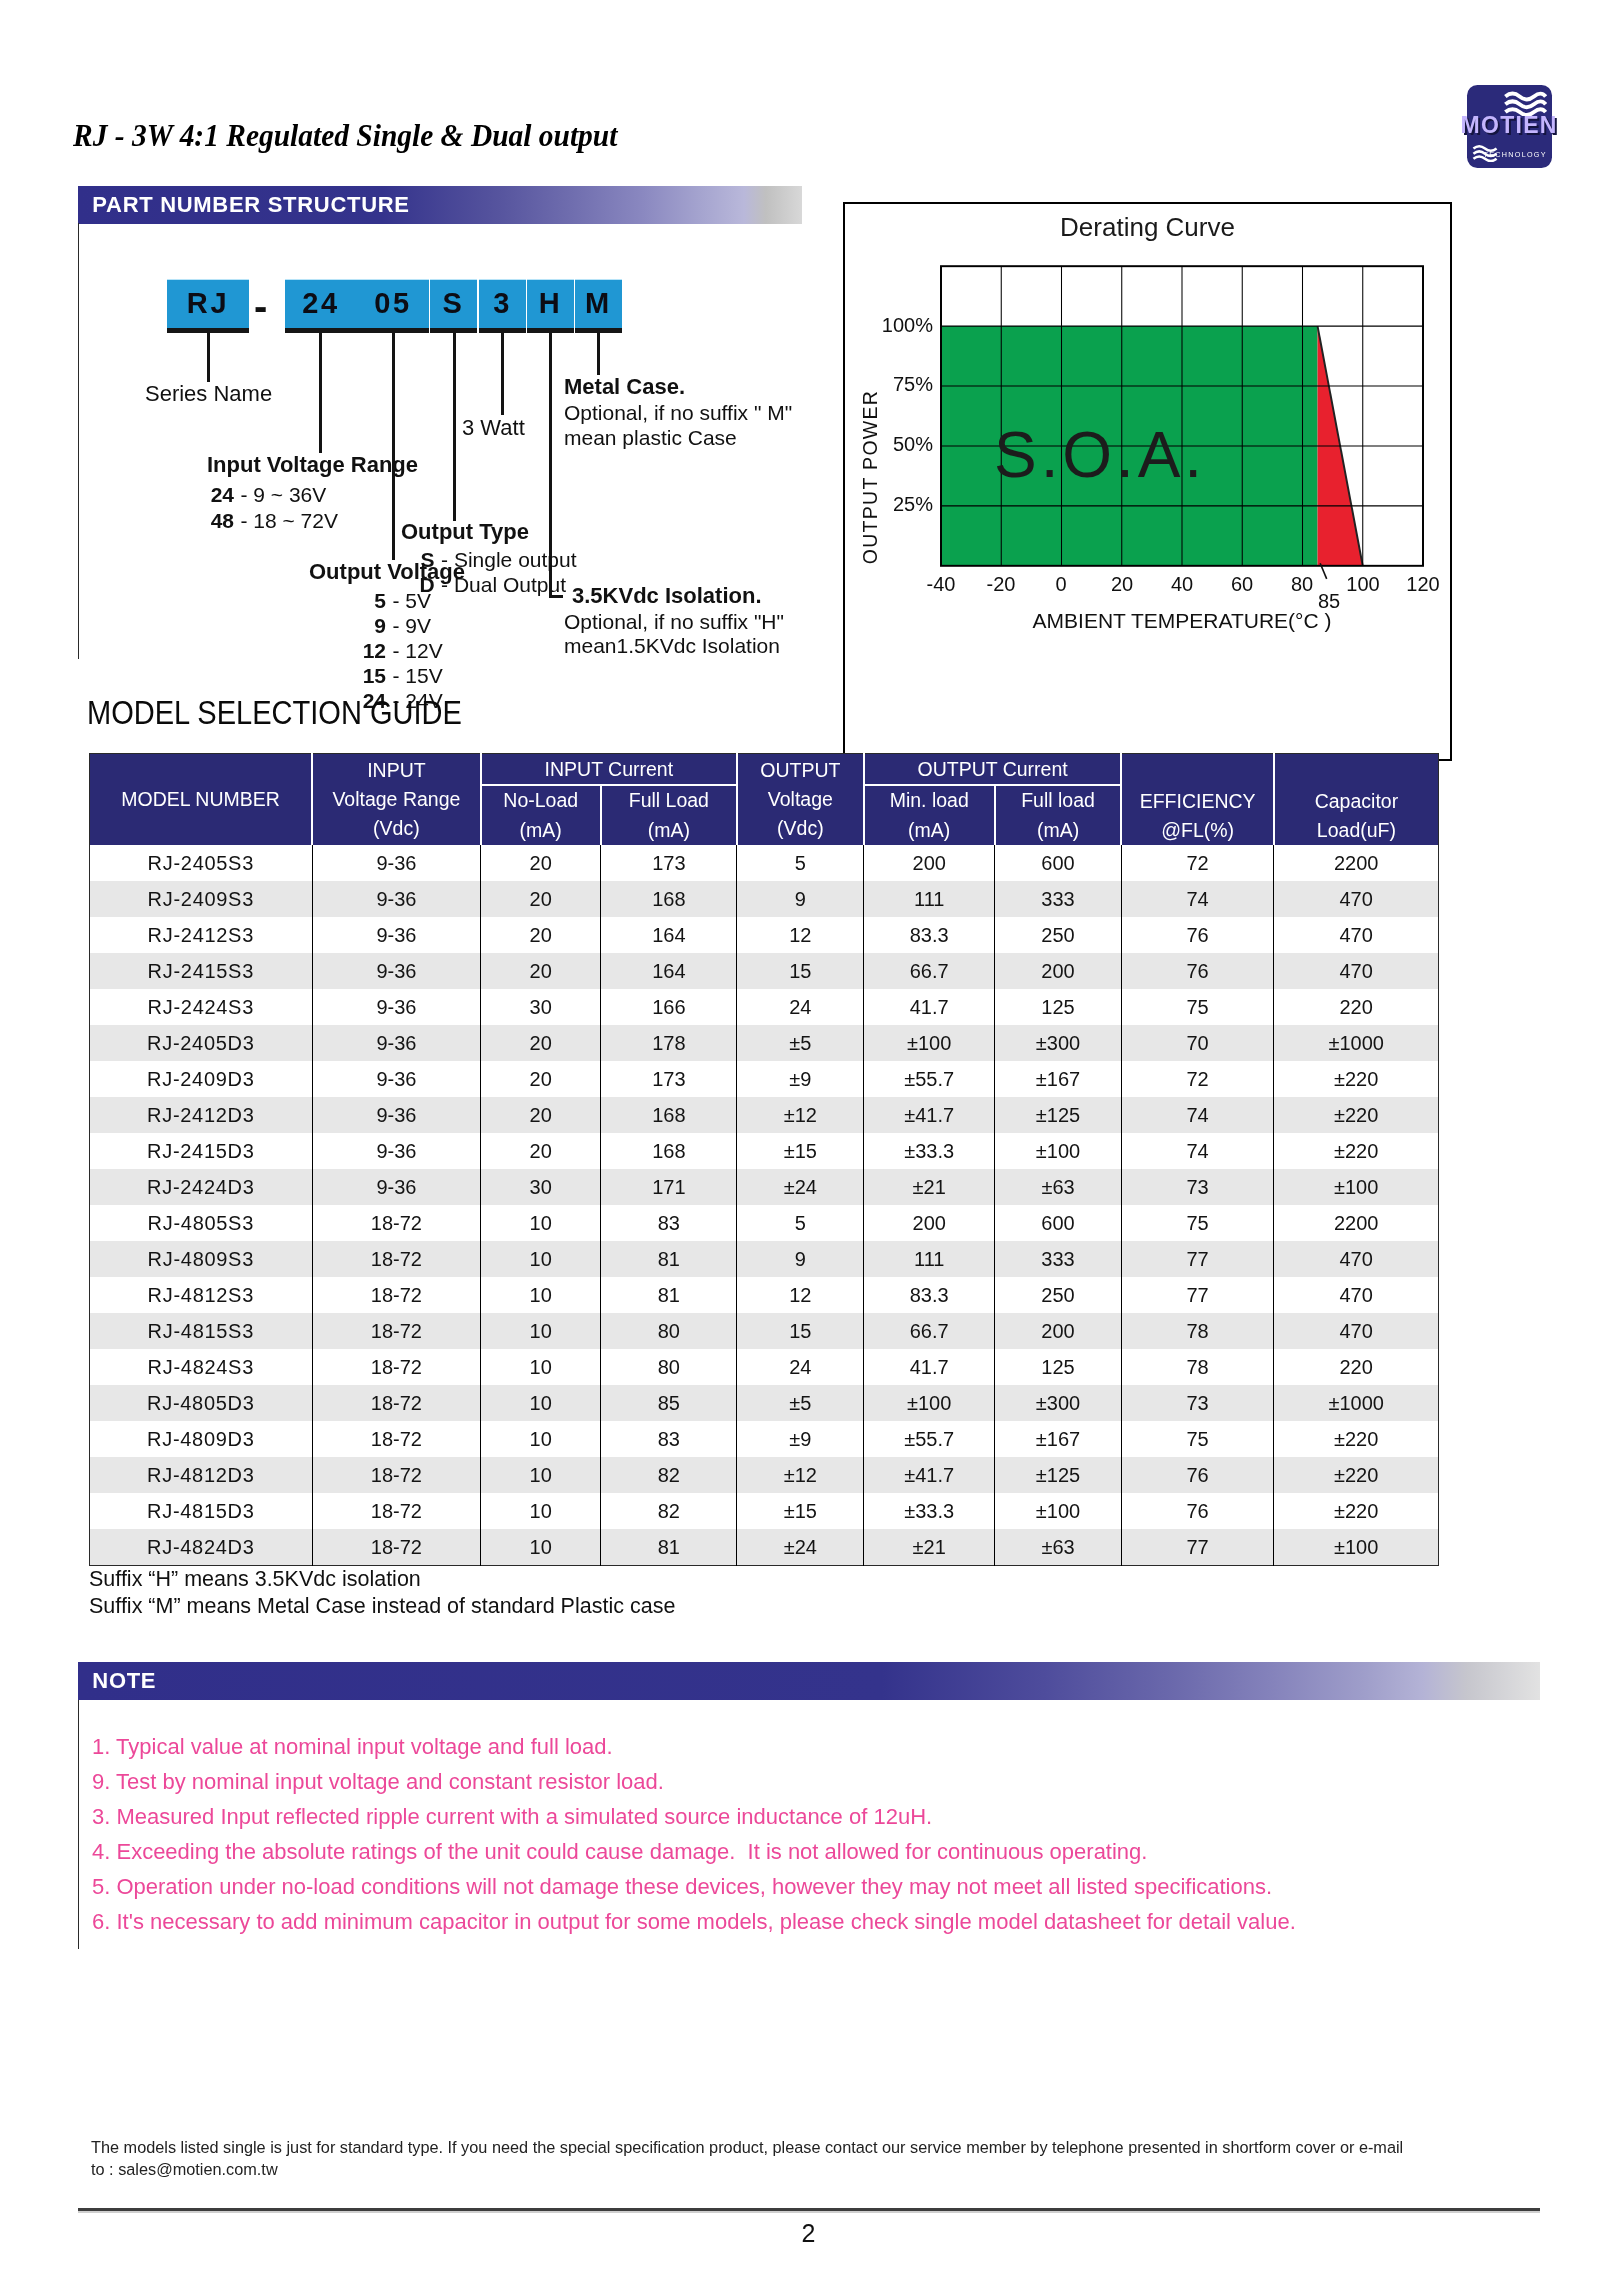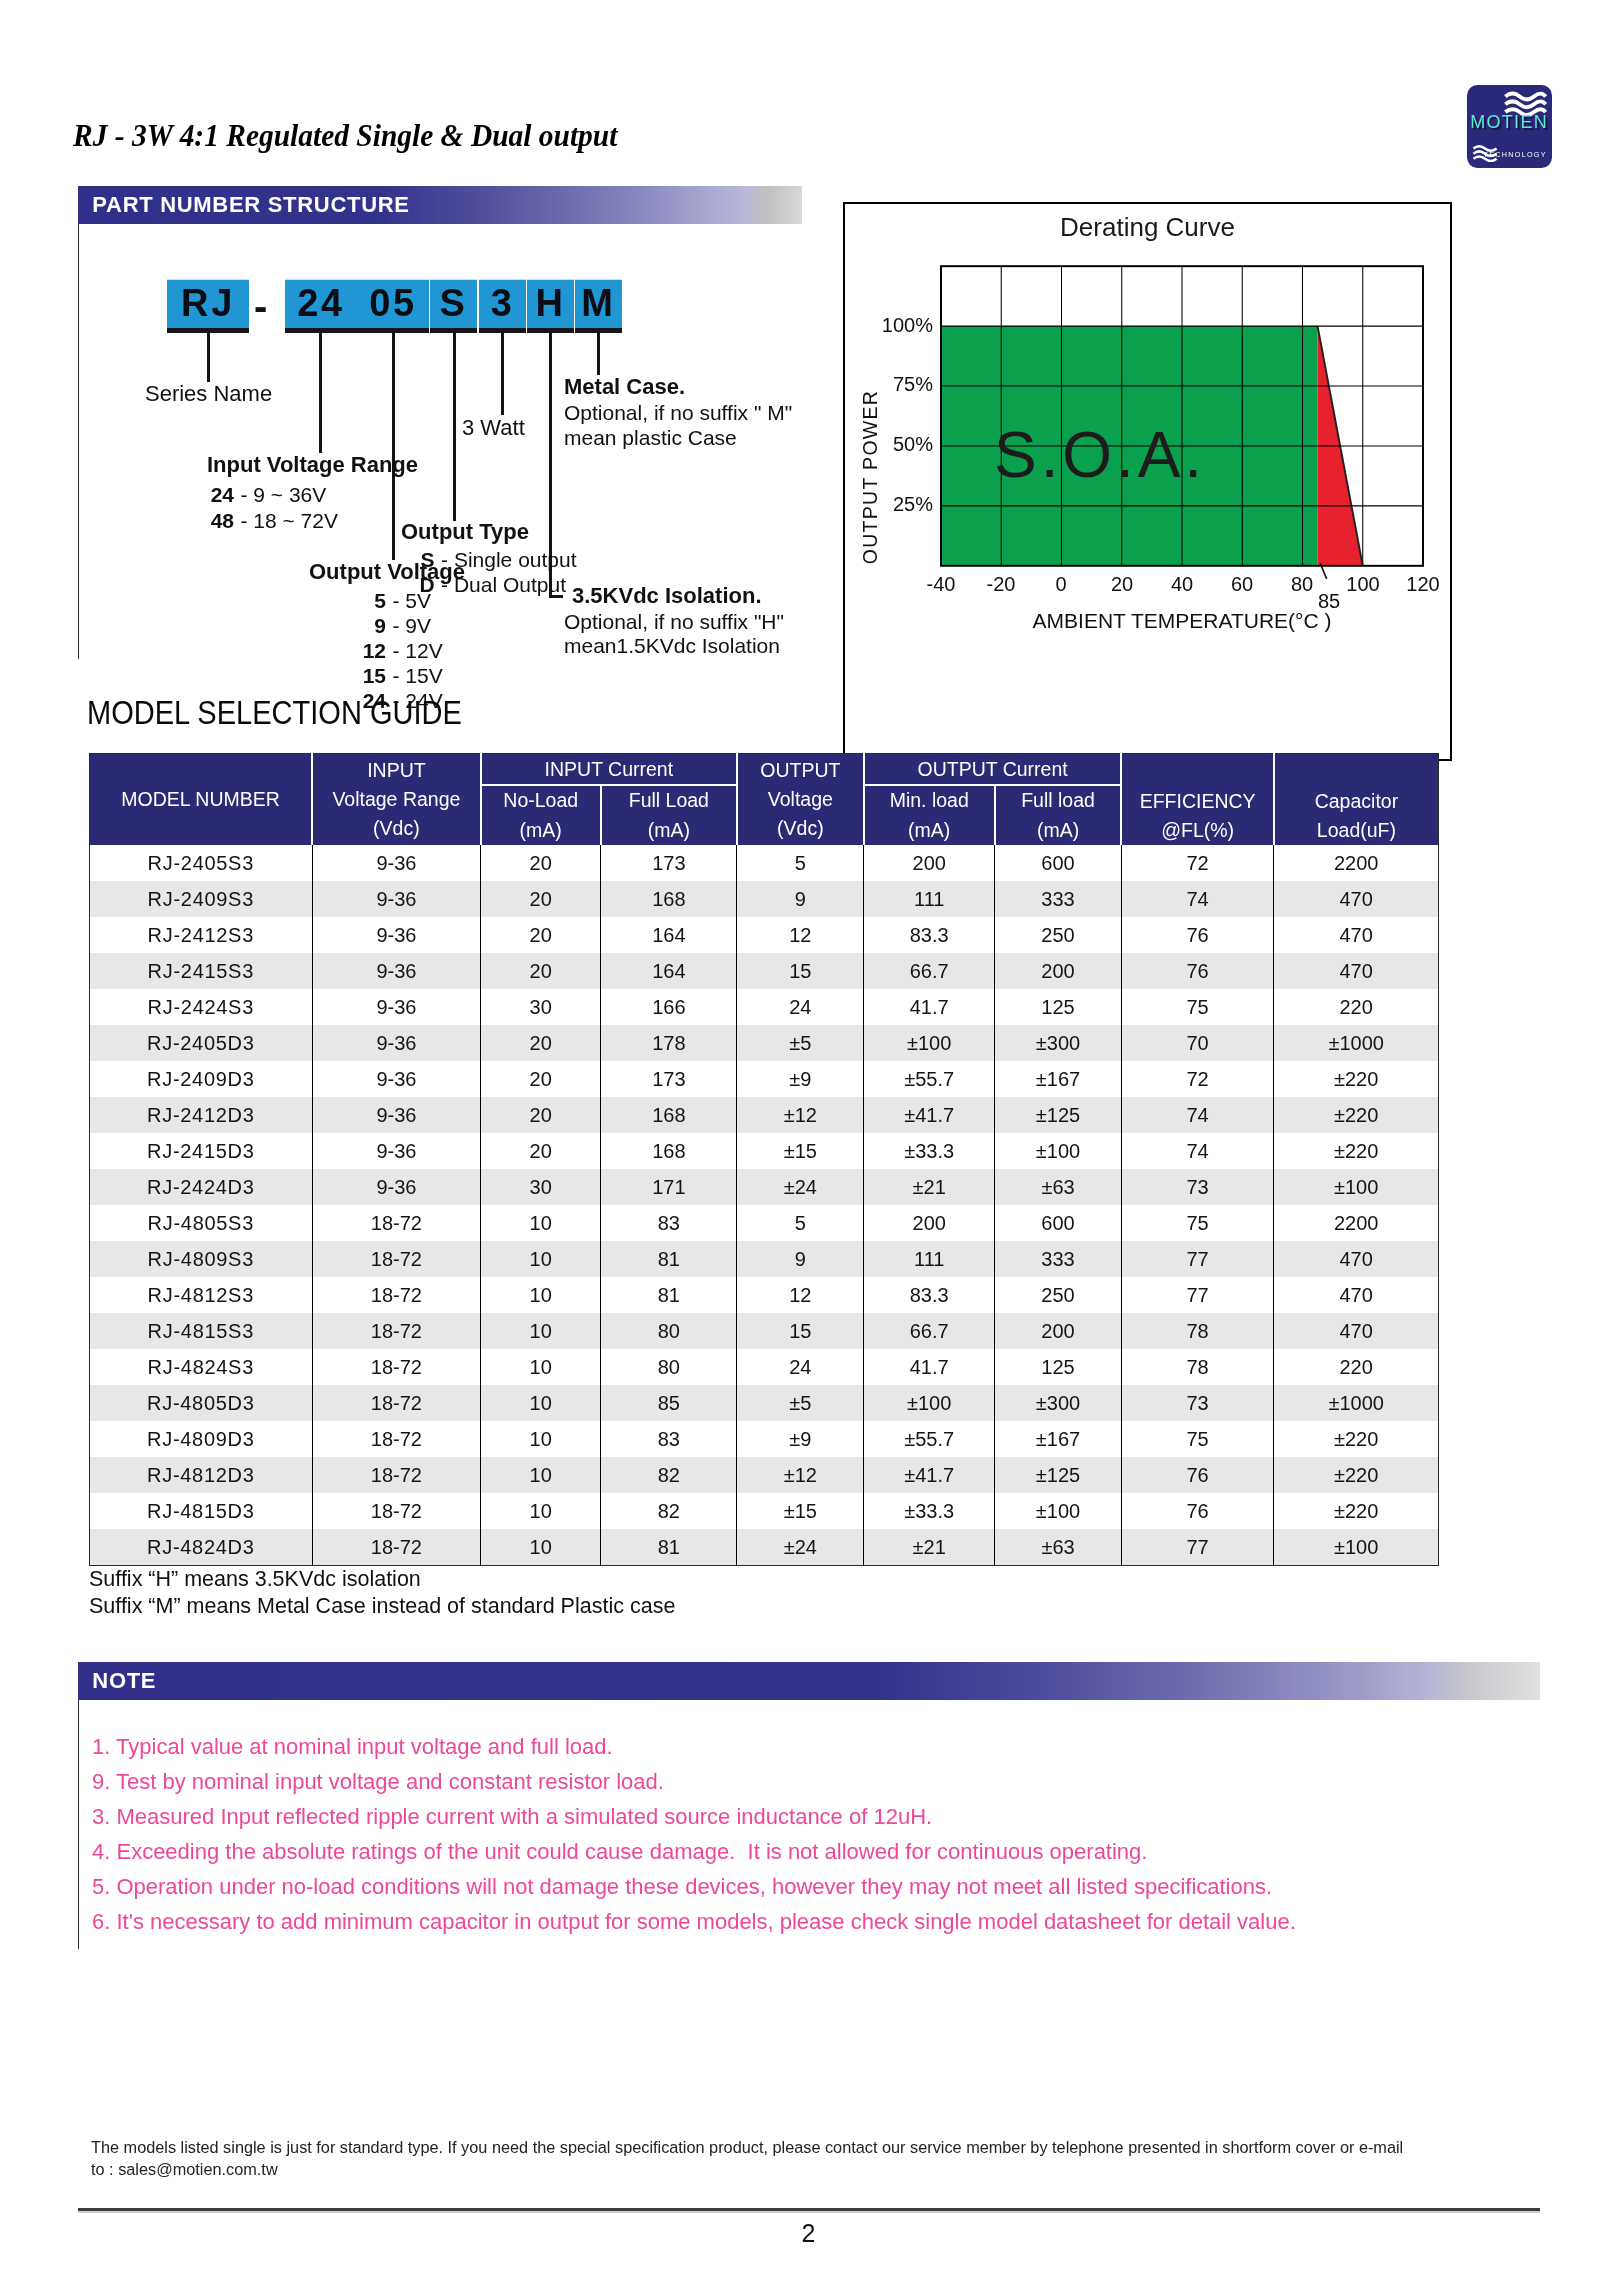--- a/index.html
+++ b/index.html
@@ -8,40 +8,40 @@
 
   
   .doc-title{position:absolute;left:73px;top:118px;font-family:"Liberation Serif",serif;
              font-style:italic;font-weight:bold;font-size:31px;color:#000;
              transform:scaleX(0.95);transform-origin:left;white-space:nowrap;}
 
   
   .logo-box{position:absolute;left:1467px;top:85px;width:85px;height:83px;
             background:#2b2a7a;border-radius:10.4px;}
   .logo-brand{position:absolute;left:-10.4px;width:105px;top:27px;text-align:center;
-              color:#5eead4;font-weight:normal;font-size:18px;letter-spacing:1.3px;
+              color:#c4b5fd;font-weight:bold;font-size:23px;letter-spacing:1.3px;
               text-shadow:2px 2px 0 #14143f;}
   .logo-sub{position:absolute;right:5.2px;bottom:9px;color:#fff;font-size:7.2px;letter-spacing:1.3px;}
 
   
   .section-bar{position:absolute;height:38px;color:#fff;font-weight:bold;font-size:22px;
                line-height:38px;padding-left:14.3px;letter-spacing:0.7px;box-sizing:border-box;
                white-space:nowrap;}
   .bar-pns{left:78px;top:186px;width:724px;
      background:linear-gradient(90deg,#312f8a 0%,#34338c 42%,#56549e 58%,#6f6dae 68%,
                 #8a88c0 78%,#a5a4cf 86%,#b9b8da 92%,#c0c0c0 95%,#d8d8d8 100%);}
   .bar-note{left:78px;top:1662px;width:1462px;
      background:linear-gradient(90deg,#312f8a 0%,#34338c 55%,#4e4c9c 66%,#6b69ac 75%,
                 #8684bc 82%,#9f9eca 88%,#b4b3d6 92%,#c6c6cd 95%,#e2e2e2 100%);}
   .vguide{position:absolute;width:1.3px;background:#2a2a2a;}
 
   
   .pnbox{position:absolute;top:279px;height:48px;background:#2097d3;
          border-bottom:5.9px solid #161616;border-top:1.3px solid #b8e4f8;
-         color:#0c0c14;font-weight:600;font-size:38px;line-height:47px;
+         color:#0c0c14;font-weight:600;font-size:29px;line-height:47px;
          text-align:center;letter-spacing:2.6px;box-sizing:content-box;}
   .pn-dash{position:absolute;left:254px;top:284px;font-size:40px;font-weight:bold;color:#111;}
   .cline{position:absolute;background:#131313;}
   .dlabel-title{position:absolute;font-weight:bold;font-size:22px;color:#111;white-space:nowrap;}
   .dlabel{position:absolute;font-size:21px;color:#111;white-space:nowrap;}
   .code{display:inline-block;font-weight:bold;}
 
   
   .chart-panel{position:absolute;left:843px;top:202px;width:609px;height:559px;
                border:2.6px solid #000;background:#fff;box-sizing:border-box;}

